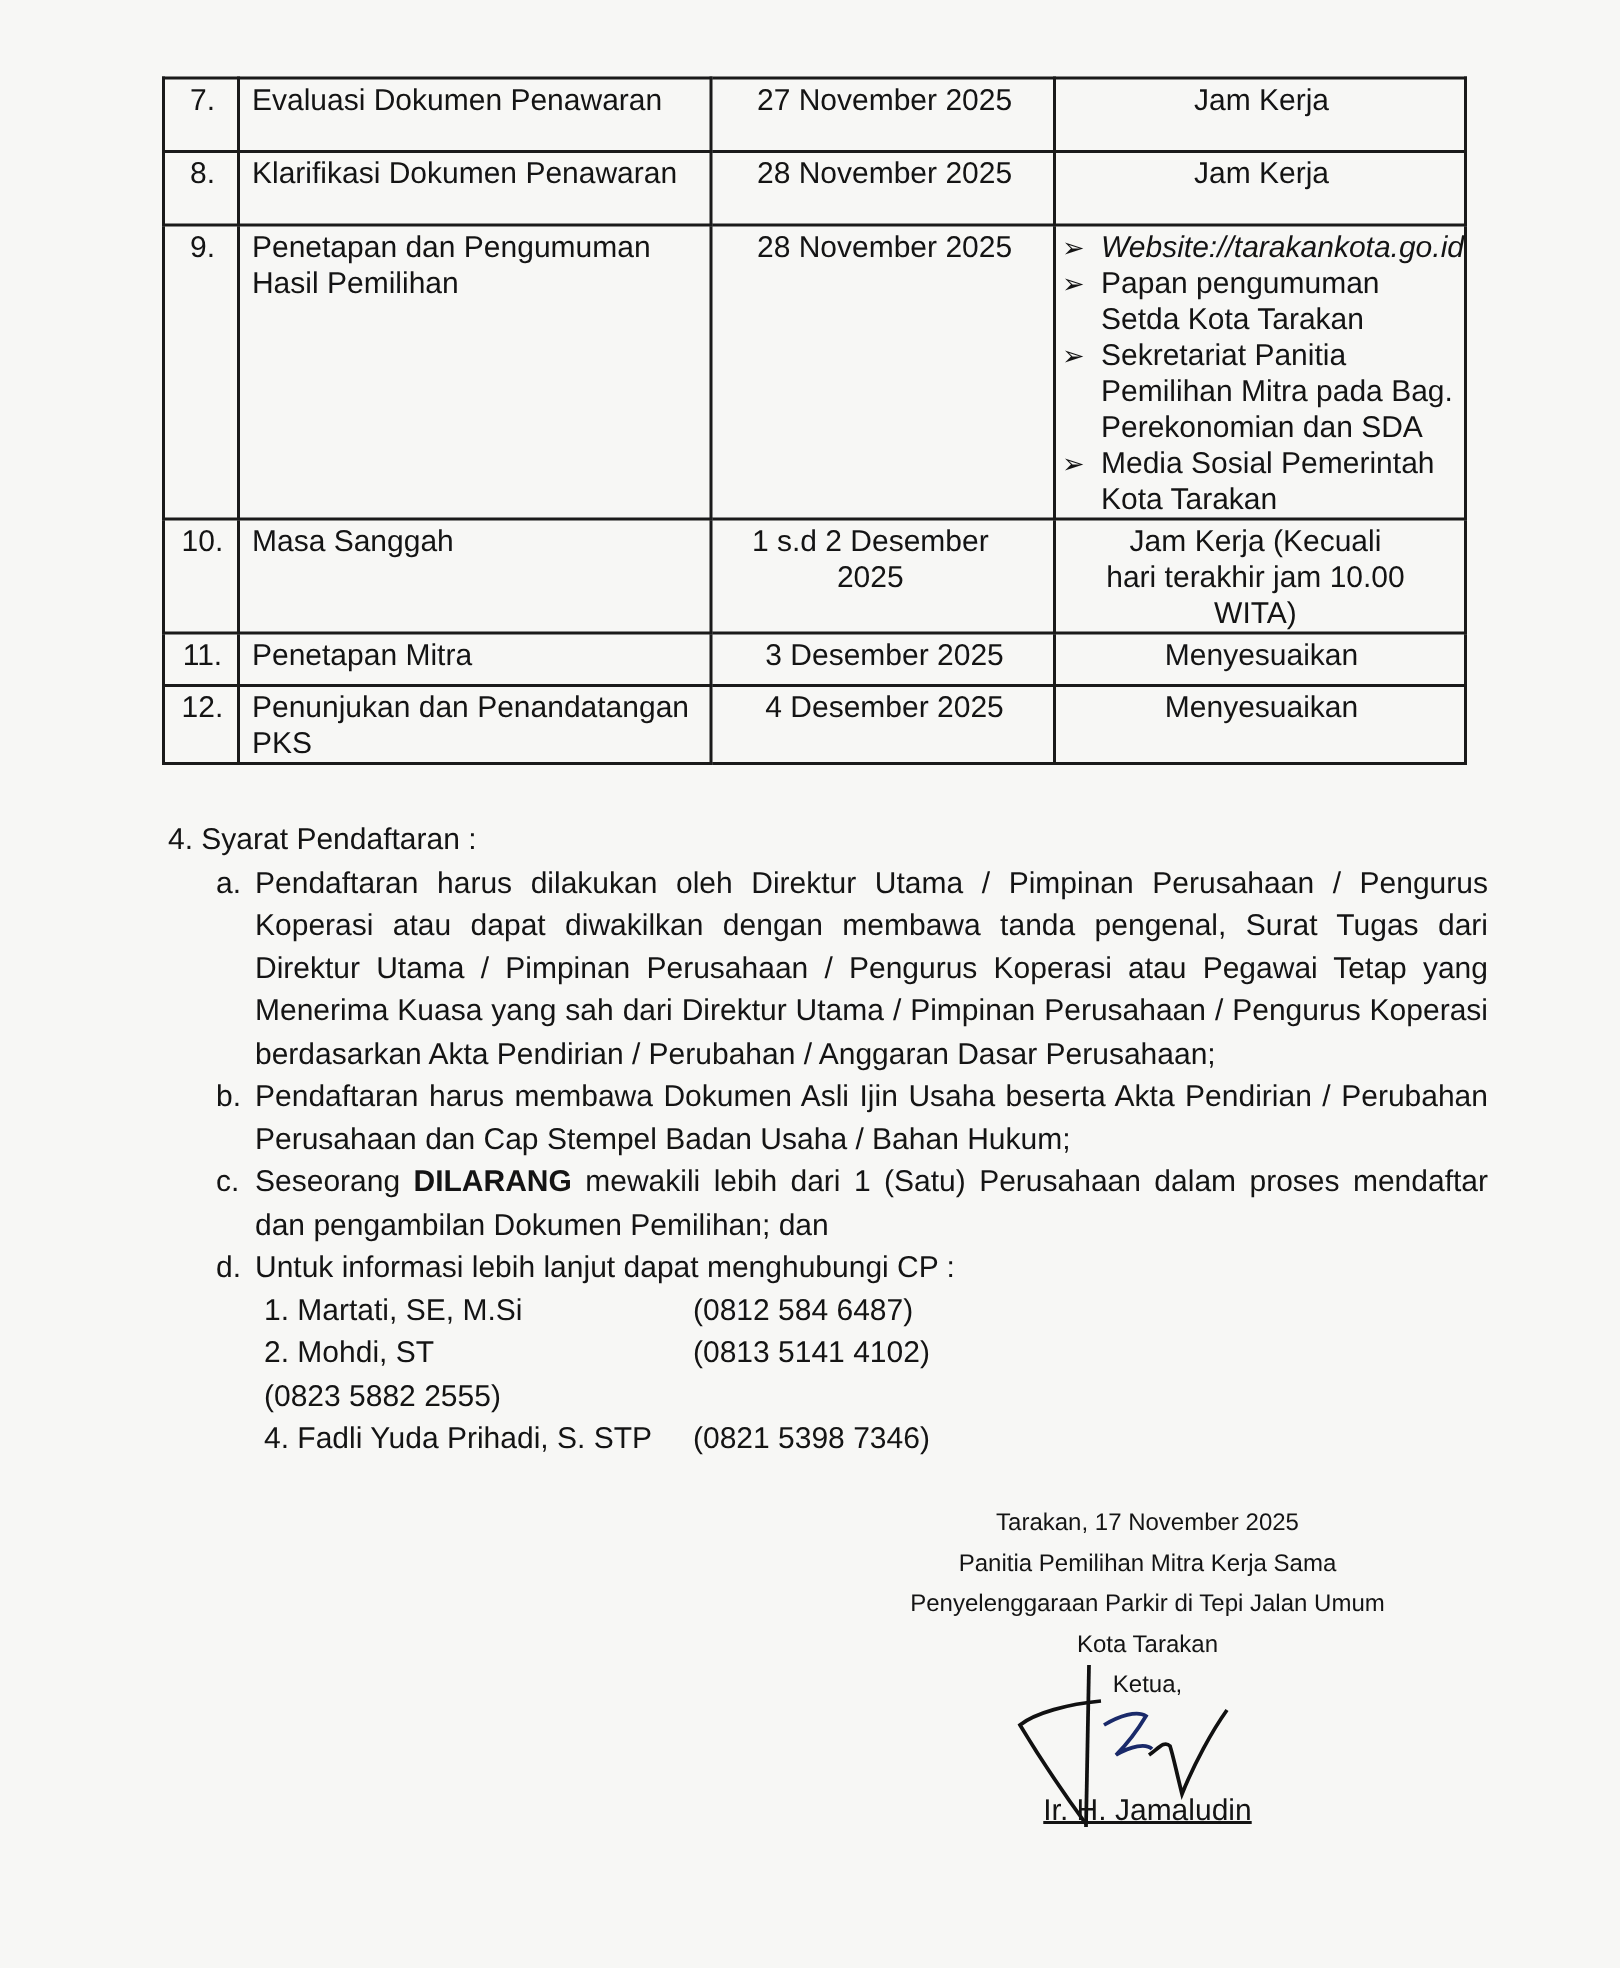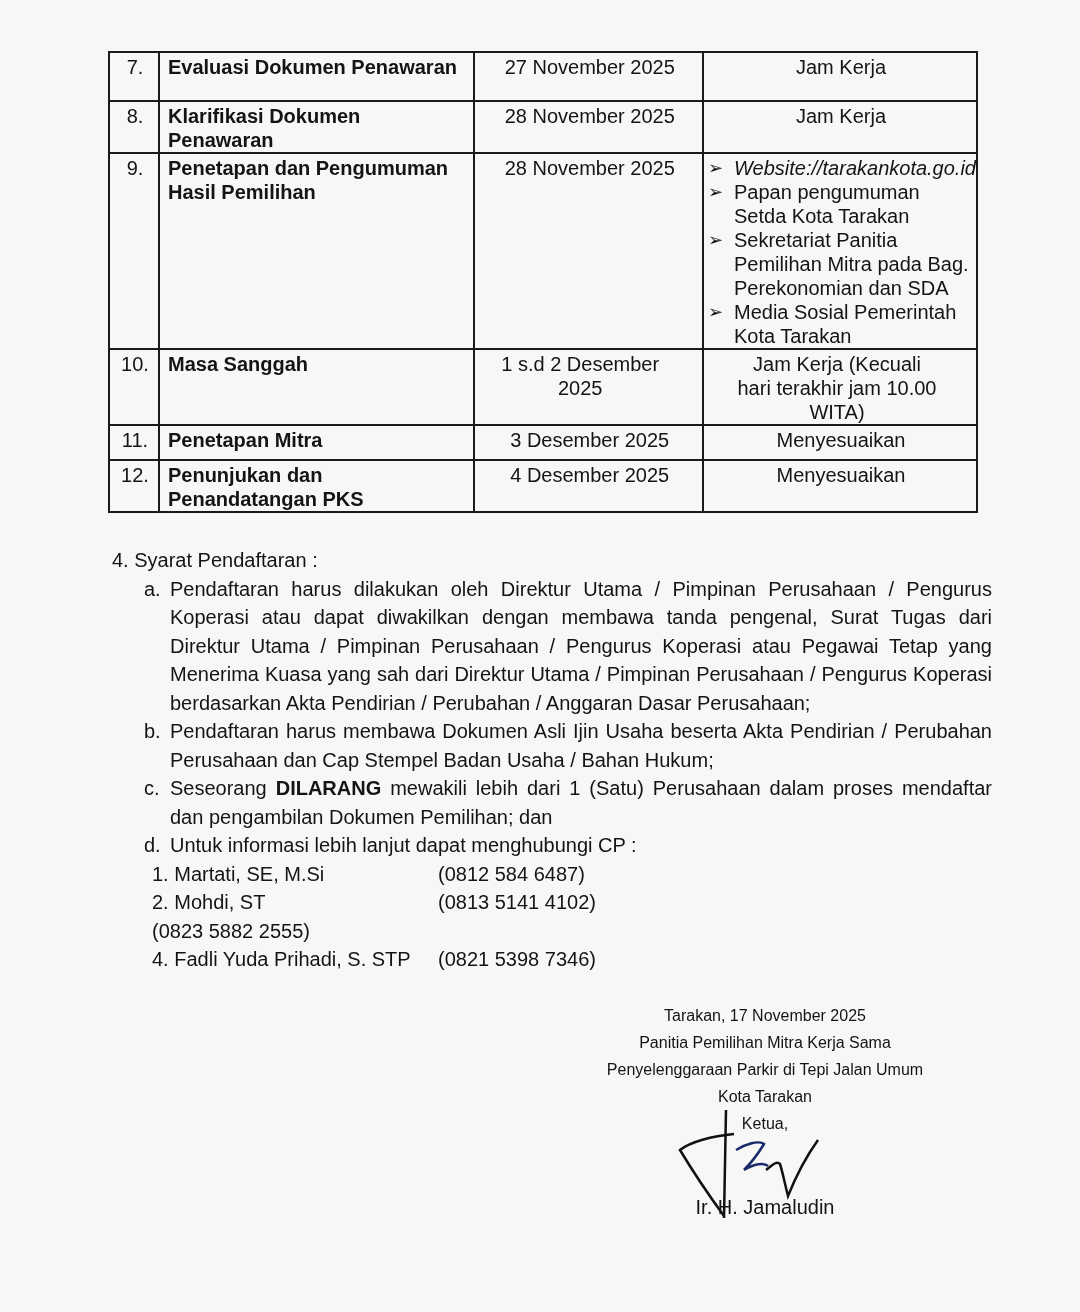--- a/index.html
+++ b/index.html
@@ -6,38 +6,38 @@
   body {
     width: 1080px; height: 1312px; background: #f7f7f5;
     font-family: "Liberation Sans", sans-serif; color: #141414;
     position: relative; overflow: hidden;
   }
   .page { position: absolute; left: 0; top: 0; width: 1080px; height: 1312px; }
   .table-wrap { position: absolute; left: 108px; top: 51px; width: 870px; }
   table.sched { border-collapse: collapse; width: 870px; font-size: 20px; line-height: 24px; }
   table.sched td { border: 2px solid #1a1a1a; vertical-align: top; padding: 2px 6px 0 8px; }
   td.no { width: 34px; text-align: center; padding-left: 4px; padding-right: 4px; }
-  td.kegiatan { width: 300px; font-weight: bold; }
+  td.kegiatan { width: 300px; }
   td.tanggal { width: 206px; text-align: center; border-radius: 13px; }
   td.tempat { text-align: center; border-radius: 24px; }
   td.tempat.list { text-align: left; padding-left: 4px; padding-right: 0; }
   ul.bullets { list-style: none; margin: 0; padding: 0; }
   ul.bullets li { position: relative; padding-left: 26px; }
   ul.bullets li .arrow { position: absolute; left: 0; top: 0; font-size: 18px; }
   .italic { font-style: italic; }
   .section { position: absolute; left: 112px; top: 546px; width: 880px; font-size: 20px; line-height: 28.5px; }
   .sub { position: relative; padding-left: 58px; text-align: justify; }
   .sub .lbl { position: absolute; left: 32px; top: 0; }
-  .contacts { margin-left: 40px; margin-top: 0; }
+  .contacts { margin-left: 64px; margin-top: 0; }
   .contact { display: flex; }
   .contact .cname { width: 286px; }
   b { font-weight: bold; }
   .sign { position: absolute; left: 530px; top: 1002px; width: 470px; text-align: center; font-size: 16px; line-height: 27px; }
   .signature { position: absolute; left: 672px; top: 1110px; width: 160px; height: 110px; }
-  .signer { position: absolute; left: 530px; top: 1196px; width: 470px; text-align: center; font-size: 20px; }
+  .signer { position: absolute; left: 530px; top: 1196px; width: 470px; text-align: center; font-size: 20px; text-decoration: underline; }
 </style>
 </head>
 <body>
 
 <div class="page">
 
   <div class="table-wrap">
     <table class="sched">
       <tbody>
           <tr style="height:49px">

